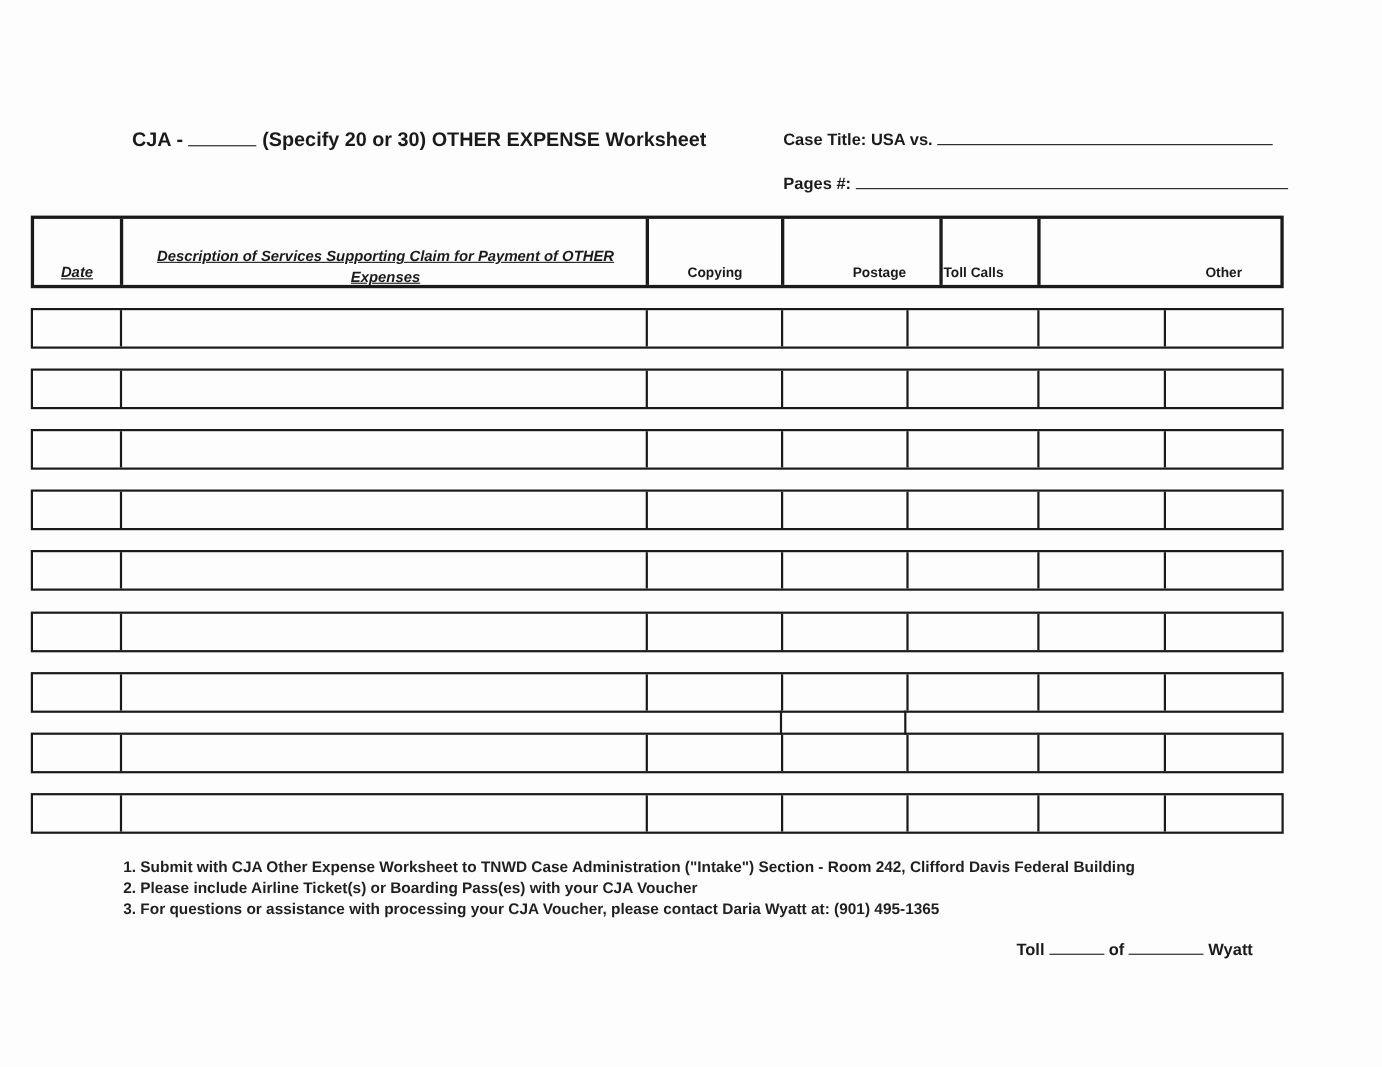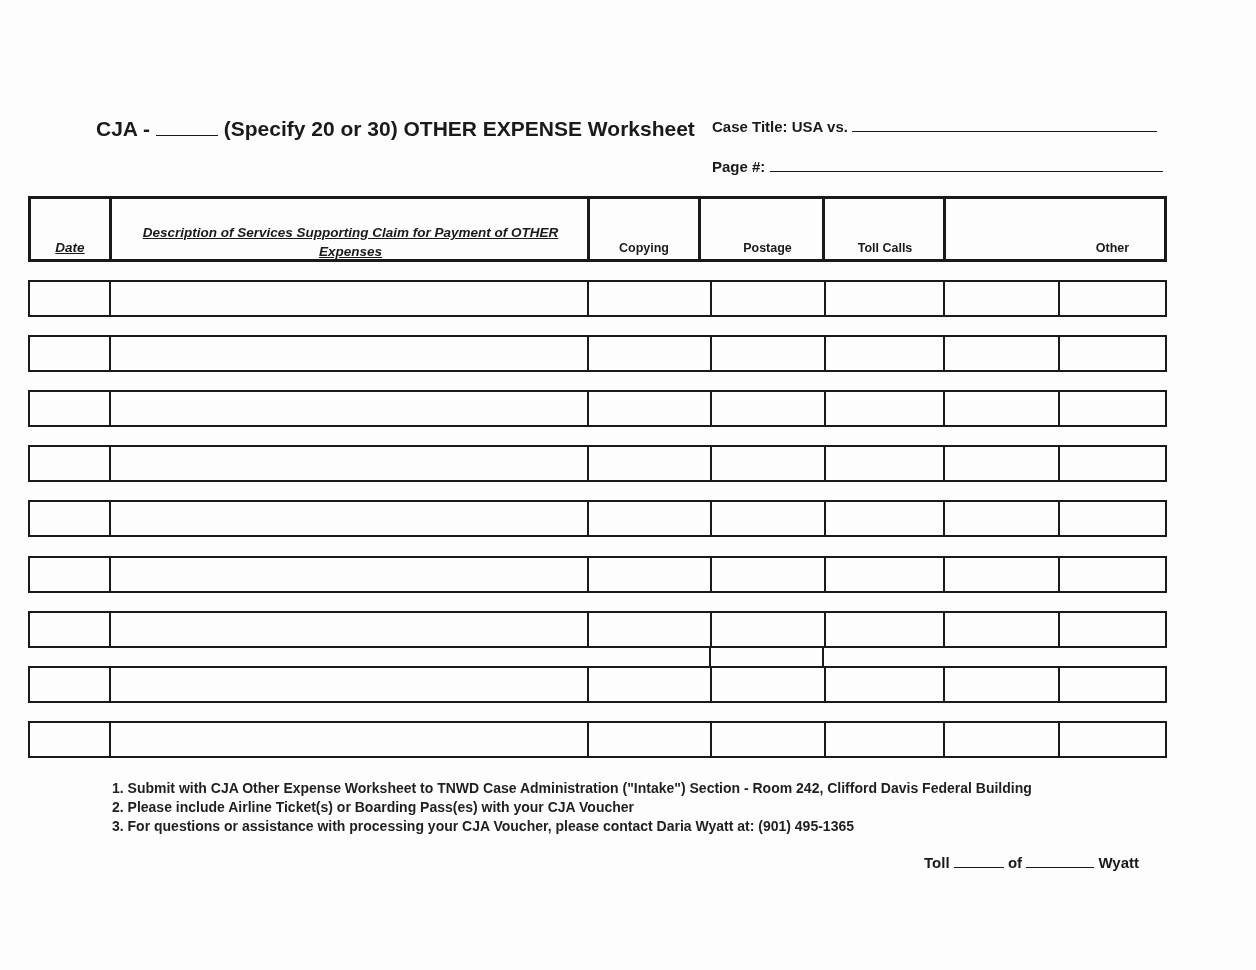--- a/index.html
+++ b/index.html
@@ -1,19 +1,19 @@
 <!DOCTYPE html>
 <html><head>
   <meta charset="utf-8">
   <style>
     html, body { margin: 0; padding: 0; background: #fdfdfd; }
     body { width: 1256px; height: 970px; position: relative; overflow: hidden;
            font-family: "Liberation Sans", sans-serif; color: #1a1a1a; }
     .abs { position: absolute; }
-    .title { left: 96px; top: 117px; font-size: 21px; font-weight: bold; white-space: pre; }
+    .title { left: 120px; top: 117px; font-size: 18px; font-weight: bold; white-space: pre; }
     .case-title { left: 712px; top: 117px; font-size: 15px; font-weight: bold; white-space: pre; }
     .case-num { left: 712px; top: 157px; font-size: 15px; font-weight: bold; white-space: pre; }
     .blank { display: inline-block; border-bottom: 1.5px solid #1a1a1a; height: 14px; vertical-align: baseline; }
 
     .hdr { left: 28px; top: 196px; width: 1139px; height: 66px; border: 3px solid #1a1a1a; box-sizing: border-box; }
     .hcell { position: absolute; top: 0; bottom: 0; box-sizing: border-box; border-right: 3px solid #1a1a1a;
              font-size: 12.5px; font-weight: bold; text-align: center; }
     .hcell:last-child { border-right: none; }
     .hcell .lbl { position: absolute; left: 0; right: 0; bottom: 4px; }
     .u { text-decoration: underline; font-style: italic; }
@@ -29,33 +29,33 @@
     .notes div { white-space: pre; }
     .page { left: 924px; top: 853px; font-size: 15px; font-weight: bold; white-space: pre; }
   </style>
 </head>
 <body>
 
 <div class="abs title"><span>CJA -</span> <span class="blank" style="width:62px"></span> <span>(Specify 20 or 30) OTHER EXPENSE Worksheet</span></div>
 
 <div class="abs case-title"><span>Case Title: USA vs.</span> <span class="blank" style="width:305px"></span></div>
 
-<div class="abs case-num"><span>Page #:</span> <span class="blank" style="width:393px"></span></div>
+<div class="abs case-num"><span>Pages #:</span> <span class="blank" style="width:393px"></span></div>
 
 <div class="abs hdr">
   <div class="hcell date" style="left:0;width:81px">
       <div class="lbl u">Date</div>
     </div>
   <div class="hcell" style="left:81px;width:478px">
       <div class="desc u">Description of Services Supporting Claim for Payment of OTHER Expenses</div>
     </div>
-  <div class="hcell" style="left:559px;width:111px">
+  <div class="hcell" style="left:559px;width:123px">
       <div class="lbl">Copying</div>
     </div>
-  <div class="hcell" style="left:682px;width:112px">
+  <div class="hcell" style="left:714px;width:112px">
       <div class="lbl">Postage</div>
     </div>
   <div class="hcell" style="left:796px;width:119px">
       <div class="lbl">Toll Calls</div>
     </div>
   <div class="hcell" style="left:1030px;width:103px">
       <div class="lbl">Other</div>
     </div>
 </div>
 

